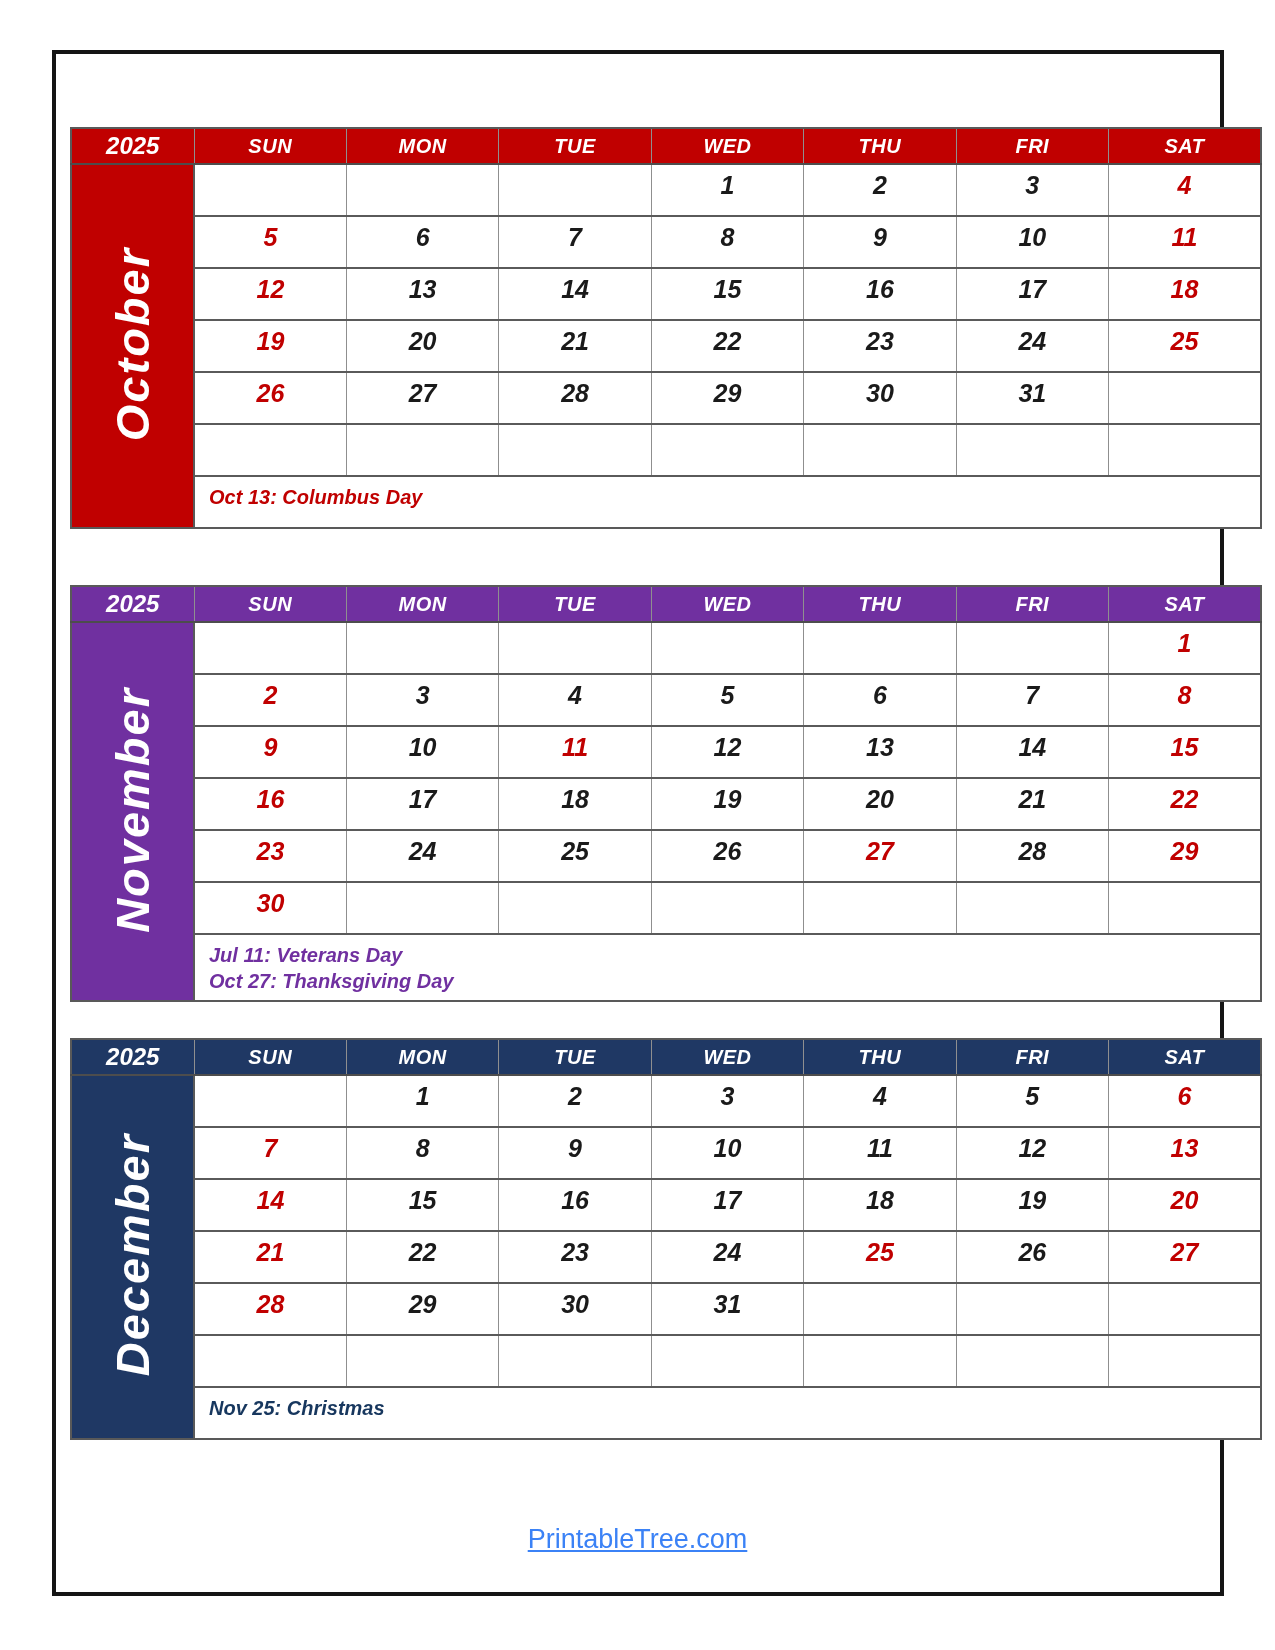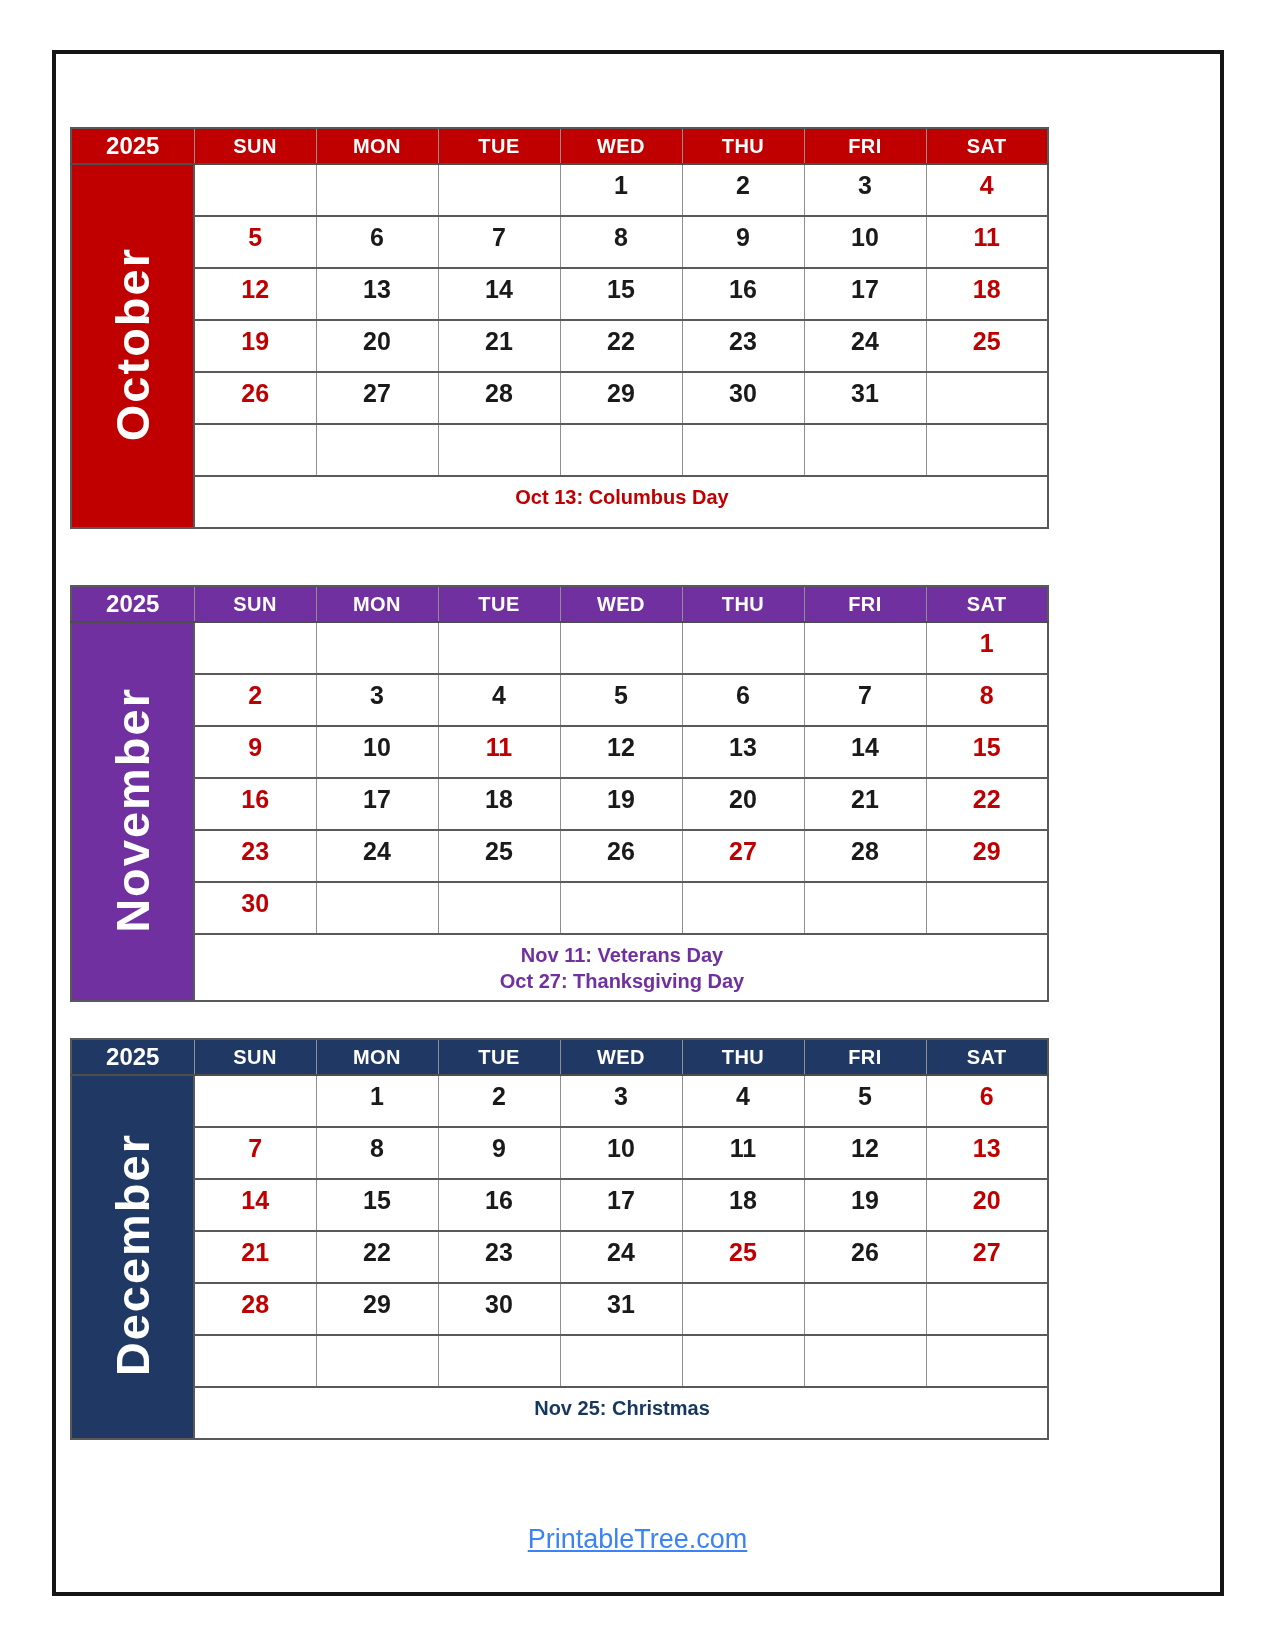--- a/index.html
+++ b/index.html
@@ -10,22 +10,23 @@
   .page-border{
     position:absolute;left:52px;top:50px;width:1172px;height:1546px;
     border:4px solid #151515;box-sizing:border-box;background:transparent;
   }
   .month-block{position:absolute;left:70px;width:1132px;}
   #m0{top:127px}
   #m1{top:585px}
   #m2{top:1038px}
 
   table.cal{
-    border-collapse:collapse;table-layout:fixed;width:979px;
+    border-collapse:collapse;table-layout:fixed;width:1192px;
     border:2px solid #595959;
+    font-style:italic;
   }
   col.month-col{width:123px;}
 
   td{box-sizing:border-box;}
 
   td.year{
     height:36px;color:#ffffff;font-weight:bold;font-size:24px;
     text-align:center;vertical-align:middle;
     border:1px solid #8f8f8f;border-bottom:2px solid #4d4d4d;
   }
@@ -44,21 +45,21 @@
   td.panel{
     vertical-align:middle;text-align:center;
     border:2px solid #595959;
   }
   .vert{
     writing-mode:vertical-rl;transform:rotate(180deg);
     display:inline-block;color:#ffffff;font-weight:bold;
     font-size:47px;letter-spacing:2px;line-height:1;
   }
   td.notes{
-    height:52px;vertical-align:top;text-align:center;
+    height:52px;vertical-align:top;text-align:left;
     padding:7px 12px 6px 14px;background:#ffffff;
     border-top:2px solid #5a5a5a;
   }
   .note-line{
     font-weight:bold;font-size:20px;line-height:26px;white-space:nowrap;
   }
   .footer{
     position:absolute;left:0;top:1524px;width:1275px;text-align:center;
   }
   .footer a{
@@ -234,21 +235,21 @@
             <td class="date" style="color: rgb(192, 0, 0);">30</td>
             <td class="date"></td>
             <td class="date"></td>
             <td class="date"></td>
             <td class="date"></td>
             <td class="date"></td>
             <td class="date"></td>
           </tr>
           <tr>
             <td class="notes" colspan="7" style="color: rgb(112, 48, 160);">
-              <div class="note-line">Nov 11: Veterans Day</div>
+              <div class="note-line">Jul 11: Veterans Day</div>
               <div class="note-line">Oct 27: Thanksgiving Day</div>
             </td>
           </tr>
         </tbody>
       </table>
     </section>
     <section class="month-block" id="m2">
       <table class="cal">
         <colgroup>
           <col class="month-col">

